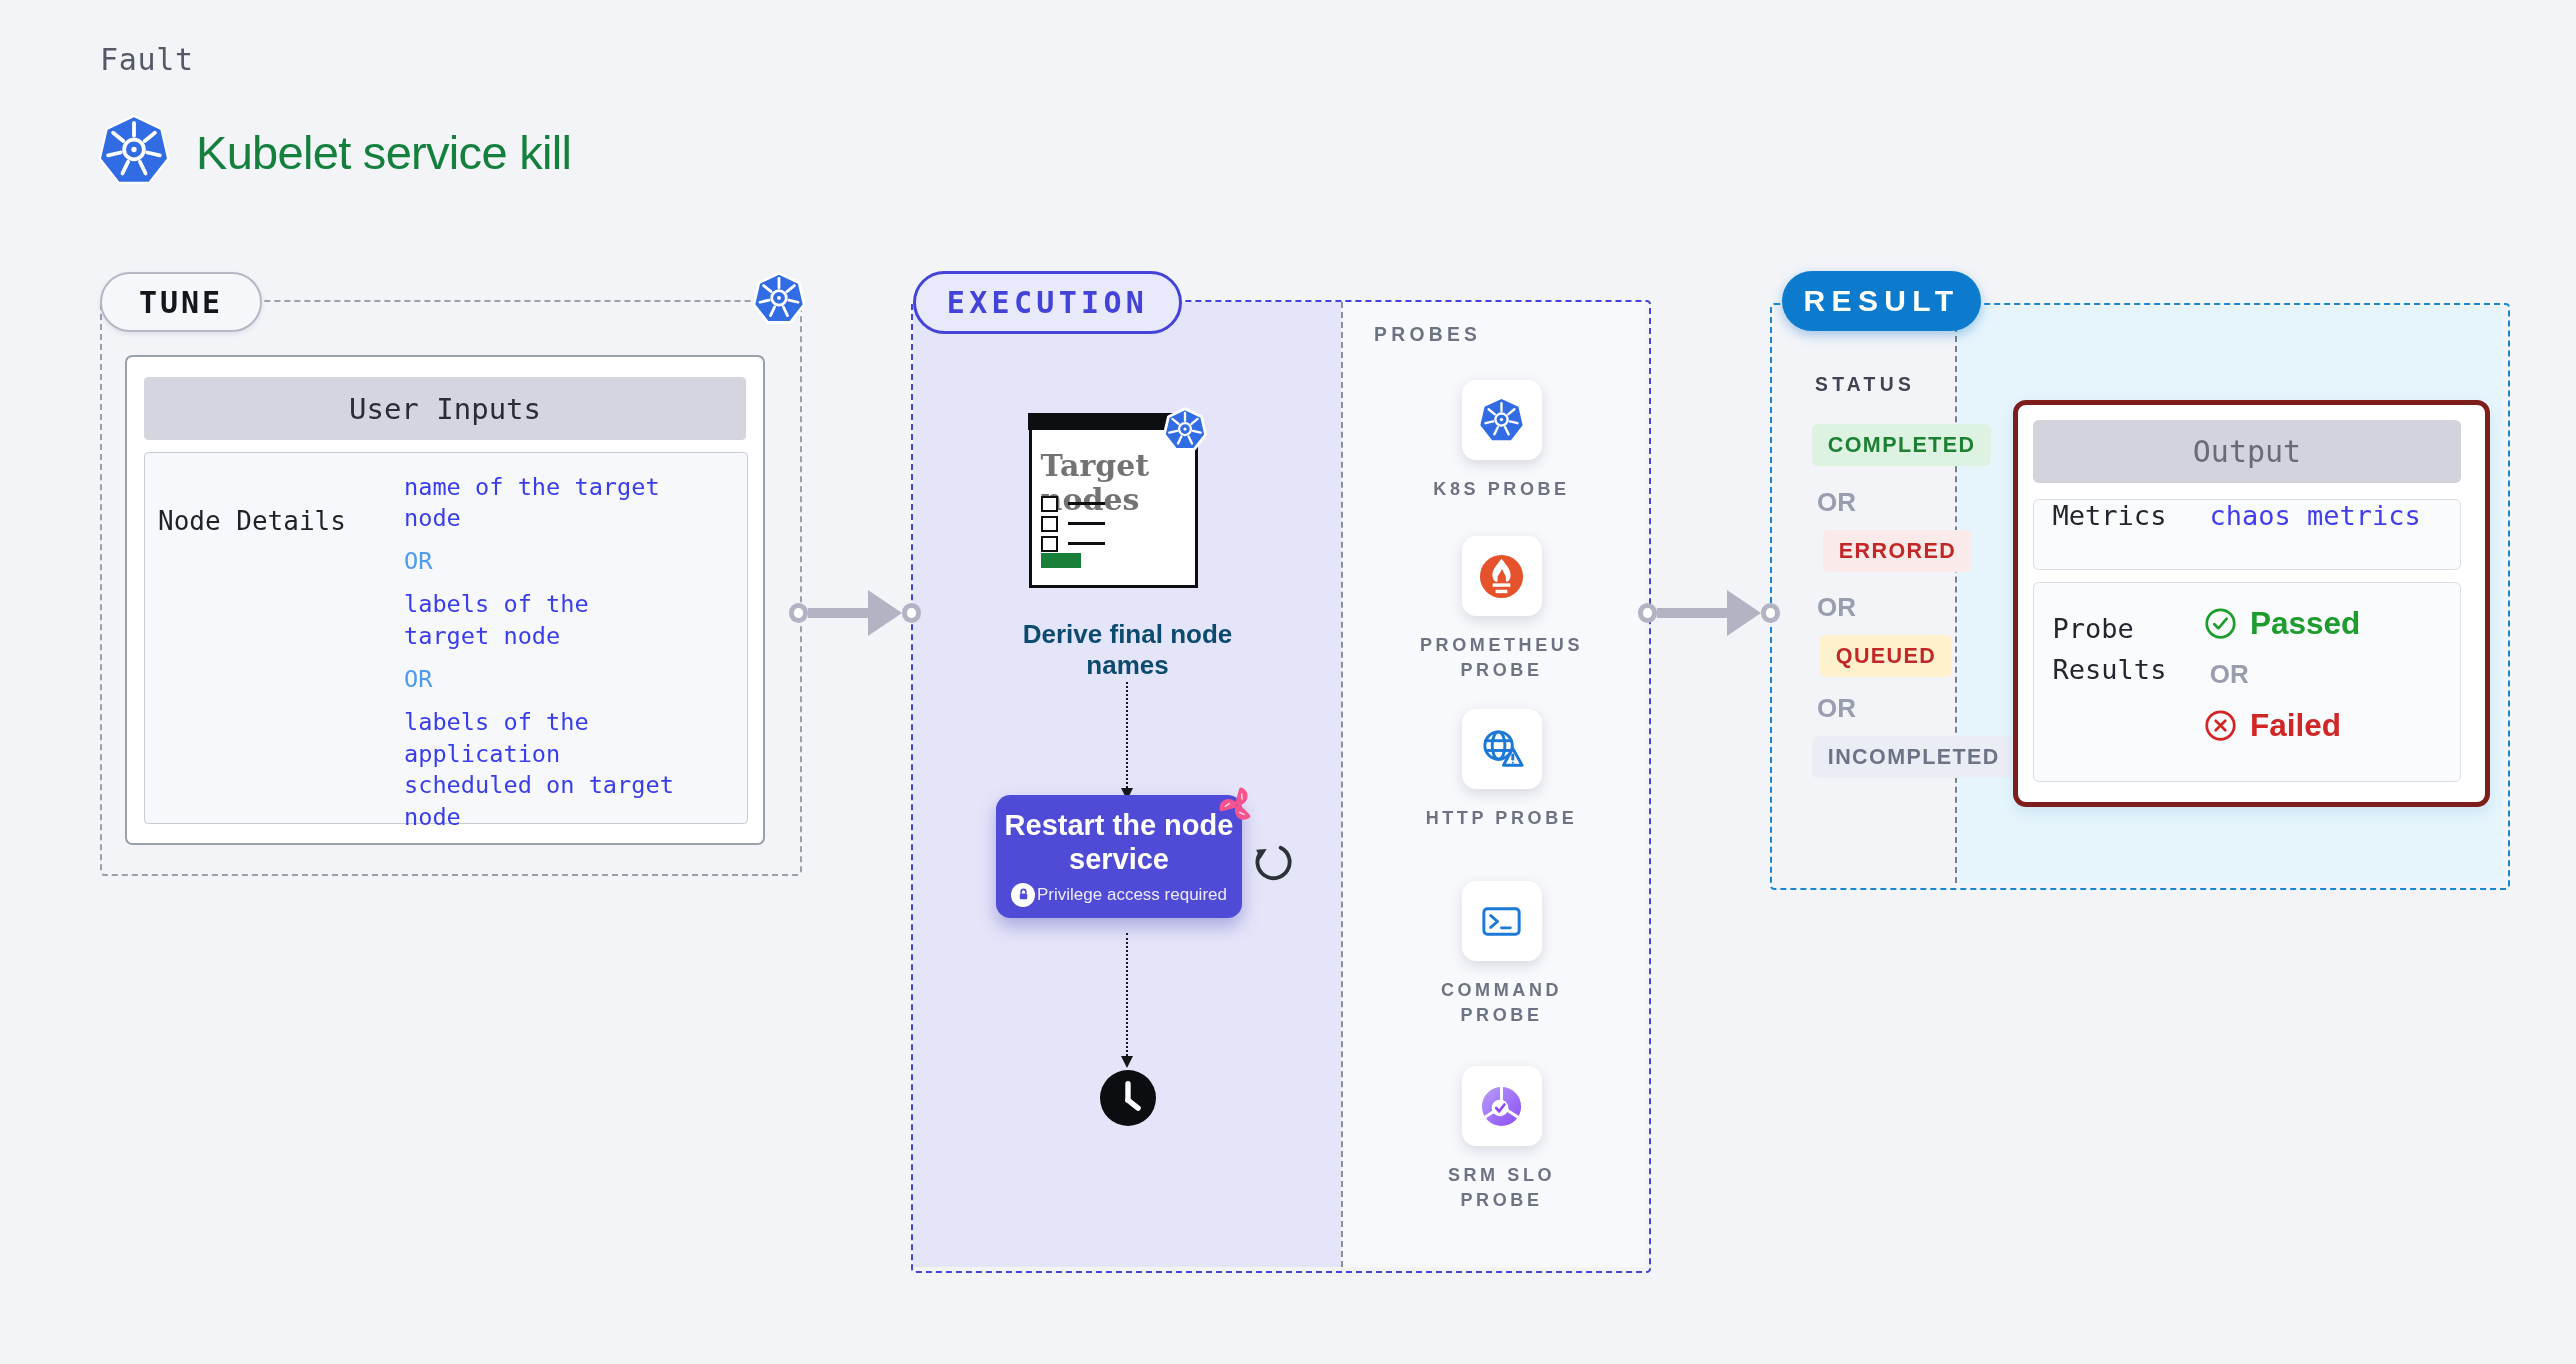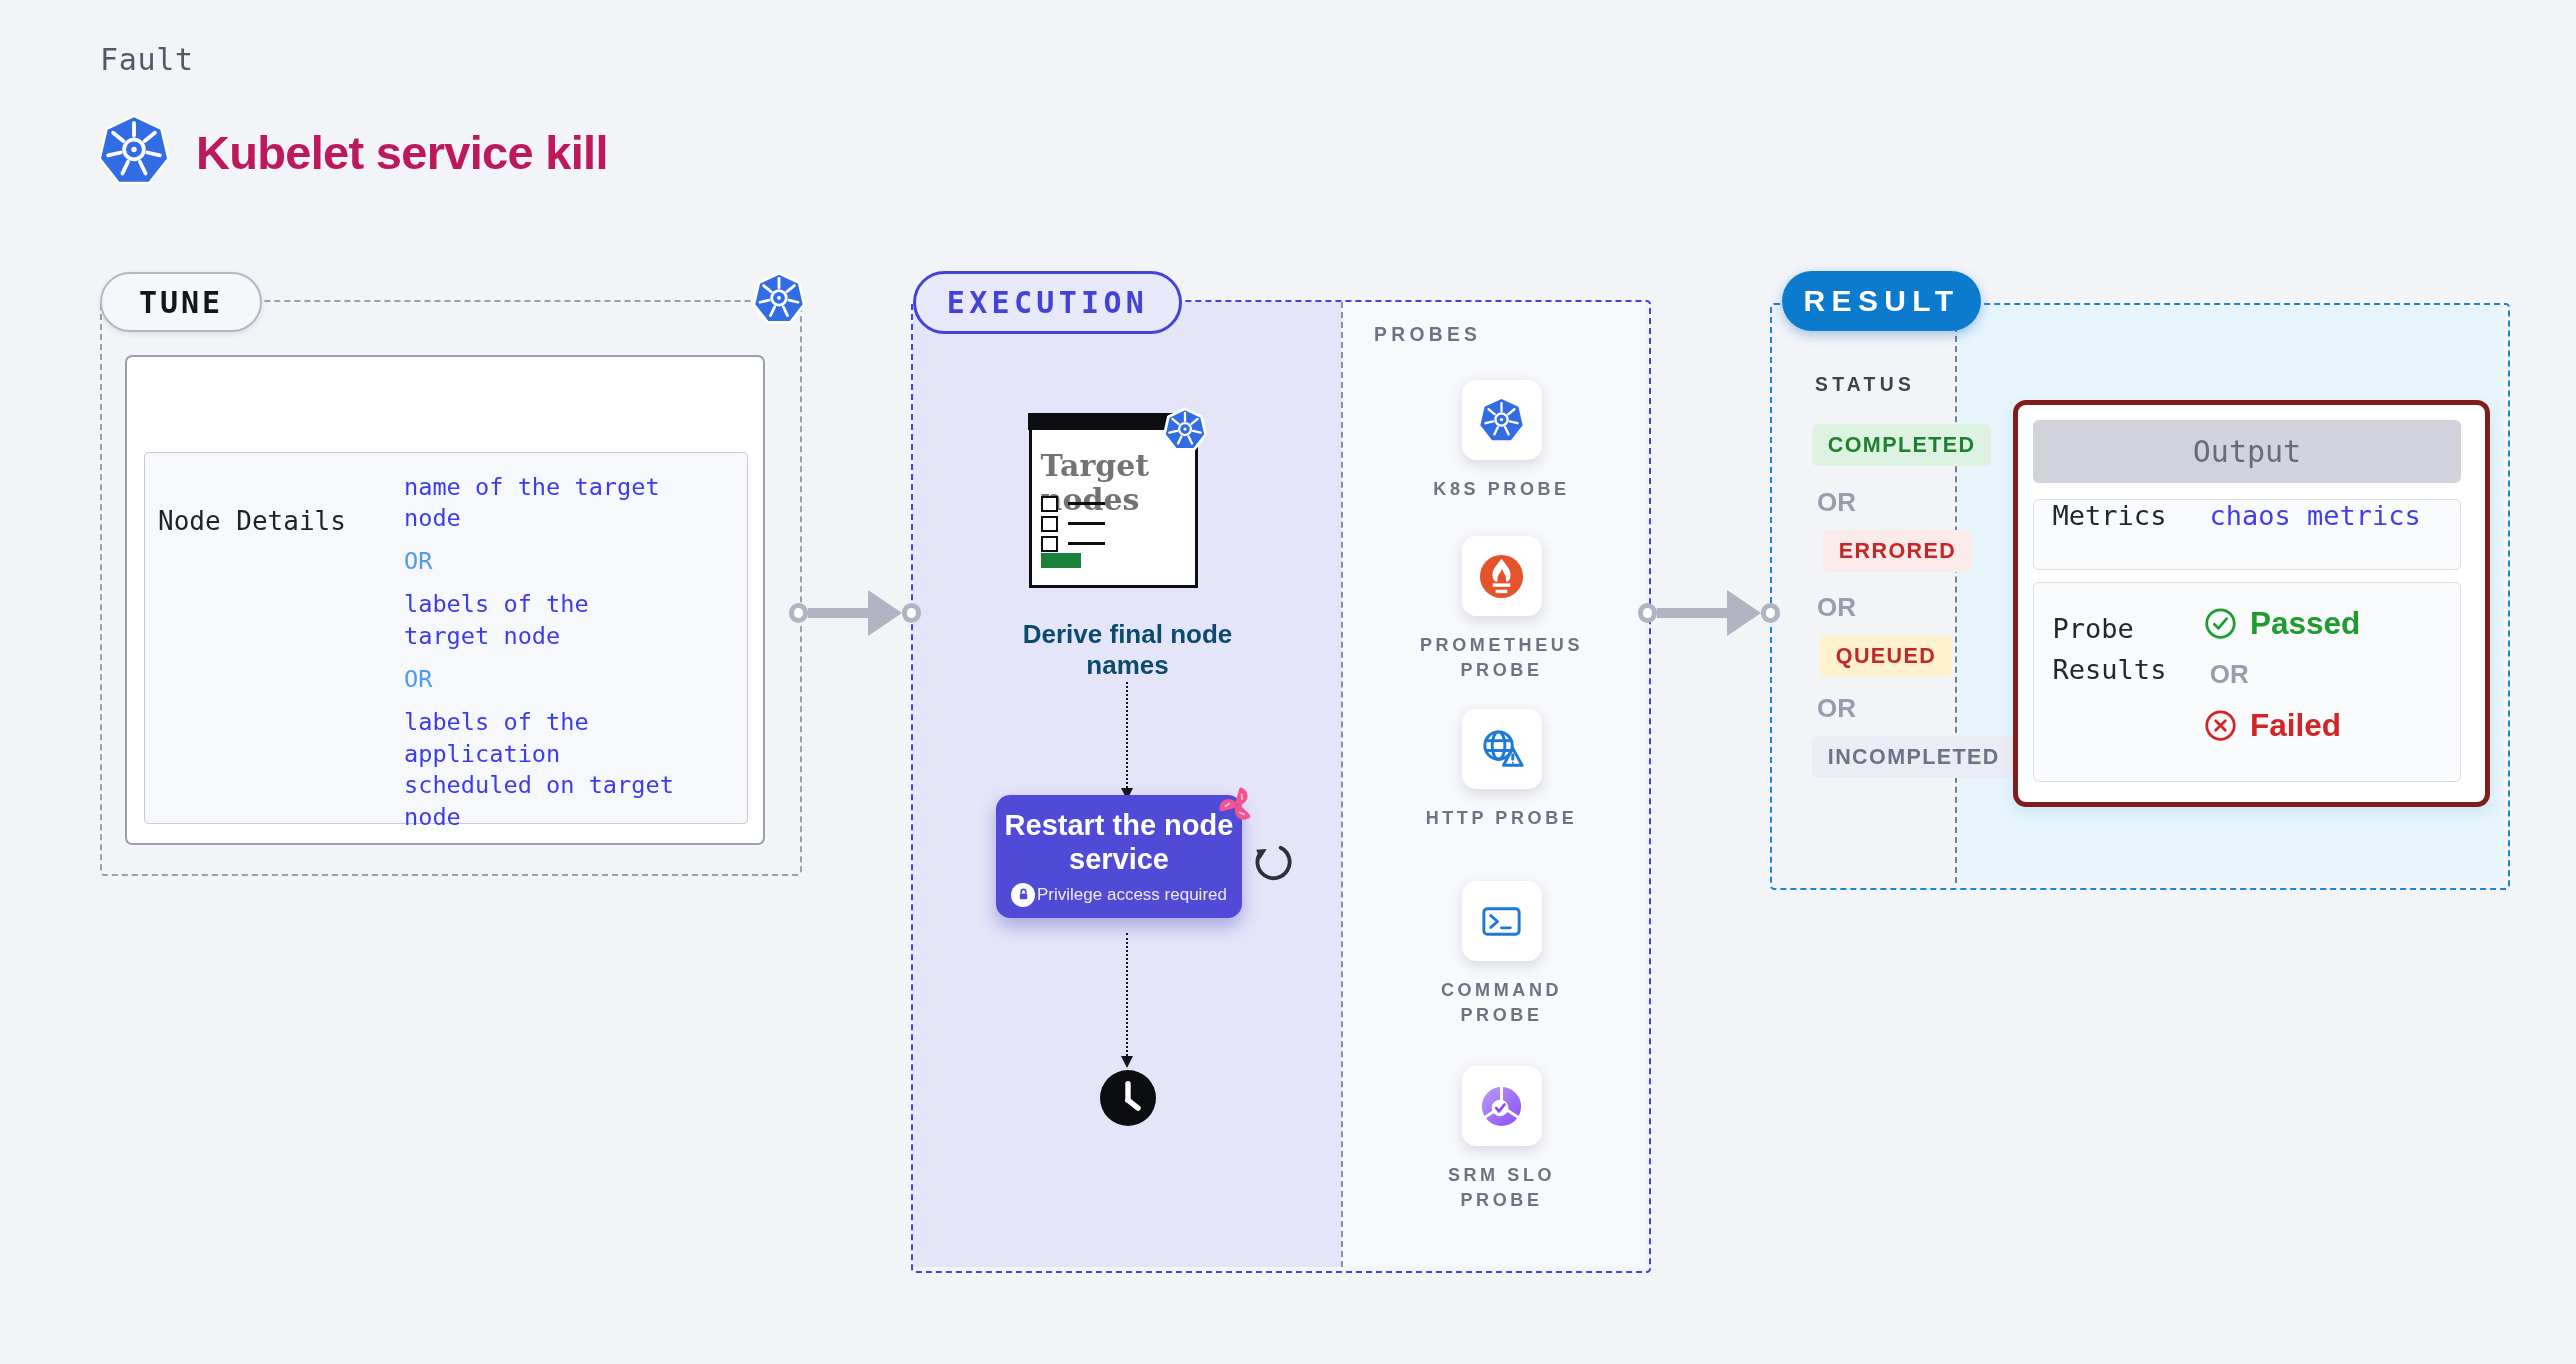--- a/index.html
+++ b/index.html
@@ -8,21 +8,21 @@
   .abs{position:absolute;}
   .mono{font-family:"DejaVu Sans Mono", monospace;}
   .sans{font-family:"Liberation Sans", sans-serif;}
   .serif{font-family:"DejaVu Serif", serif;}
   .pre{white-space:pre-line;}
   .flexc{display:flex;align-items:center;justify-content:center;}
 
   
   .kicker{left:100px;top:42px;font-size:30px;color:#545968;letter-spacing:0.7px;}
   .h1-logo{left:96px;top:113px;}
-  .h1{left:196px;top:125px;font-size:47px;font-weight:700;color:#be185d;letter-spacing:-0.7px;}
+  .h1{left:196px;top:125px;font-size:47px;font-weight:400;color:#15803d;letter-spacing:-0.7px;}
 
   
   .pill{border-radius:31.5px;z-index:6;}
   .tune-pill{left:100px;top:272px;width:158px;height:56px;background:#f6f7fb;border:2.1px solid #b4b8c5;
      box-shadow:0 2.1px 5.7px rgba(40,45,80,.10);font-size:30px;font-weight:bold;color:#14161c;letter-spacing:2.9px;}
   .exec-pill{left:913px;top:271px;width:263px;height:57px;background:#e9e9fc;border:3.6px solid #4342d9;
      font-size:30px;font-weight:bold;color:#4342d9;letter-spacing:4.3px;}
   .result-pill{left:1782px;top:271px;width:199px;height:60px;background:#0c7bcd;color:#fff;
      font-size:30px;font-weight:800;letter-spacing:6.4px;box-shadow:0 4.3px 11.5px rgba(12,110,200,.35);}
 
@@ -162,20 +162,21 @@
         <line x1="67.5" y1="52" x2="84" y2="55.8"></line>
           <line x1="57.8" y1="64.2" x2="65.2" y2="79.5"></line>
         <line x1="42.2" y1="64.2" x2="34.8" y2="79.5"></line>
           <line x1="32.5" y1="52" x2="16" y2="55.8"></line>
         <line x1="35.9" y1="36.8" x2="22.5" y2="26"></line>
       </g>
     </svg>
   </div>
 
   <div class="abs ui-card">
+    <div class="abs ui-header mono flexc">User Inputs</div>
     <div class="abs ui-content">
       <div class="abs node-label mono">Node Details</div>
       <div class="abs ui-values mono">
         <div class="v pre">name of the target
 node</div>
         <div class="or">OR</div>
         <div class="v pre">labels of the
 target node</div>
         <div class="or">OR</div>
         <div class="v pre">labels of the application

